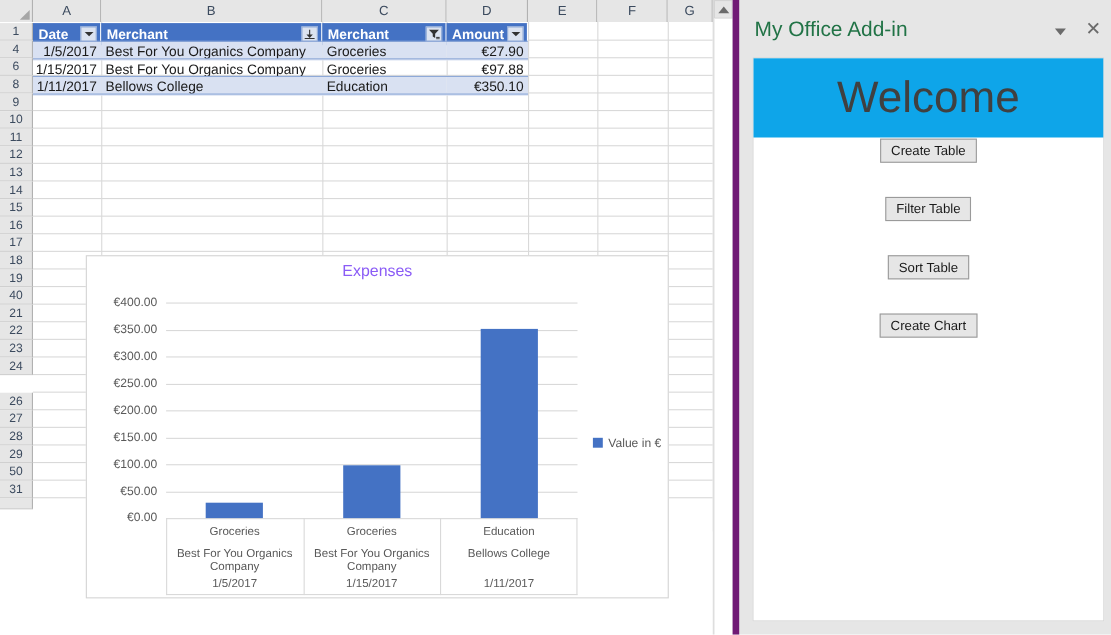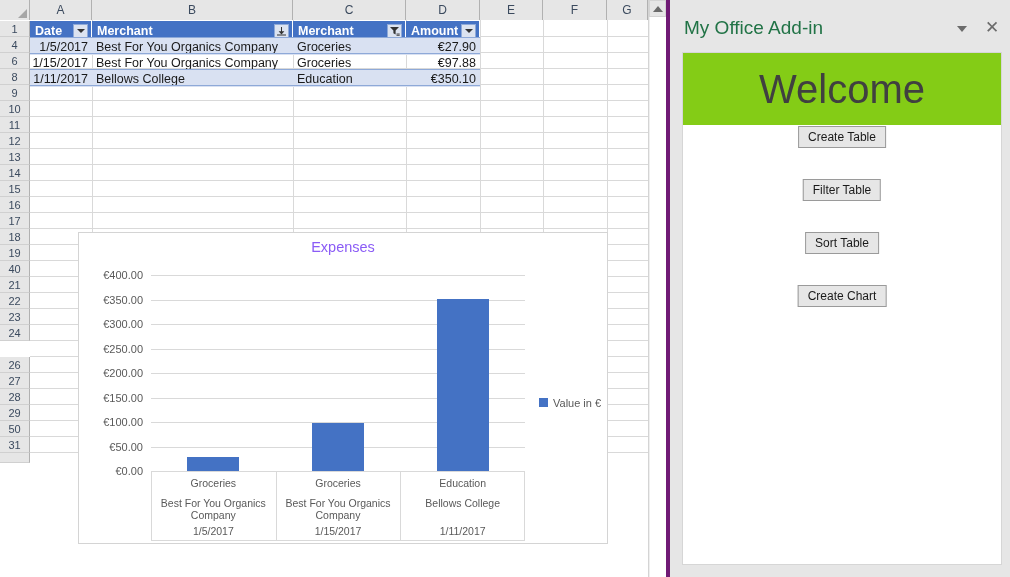--- a/index.html
+++ b/index.html
@@ -73,34 +73,34 @@
   .sb-btn { position: absolute; left: 0; top: 0; width: 17px; height: 17px;
             background: #e6e6e6; border: 1px solid #d4d4d4;
             display: flex; align-items: center; justify-content: center; }
   .sb-up { width: 0; height: 0; border-left: 5px solid transparent;
            border-right: 5px solid transparent; border-bottom: 6px solid #6b6b6b; }
   .sb-track { position: absolute; left: 0; top: 17px; width: 17px; bottom: 0;
               background: #fff; border-left: 1px solid #efefef; }
 
   
   #pane { position: absolute; left: 666px; top: 0; width: 344px; height: 577px;
-          background: #e6e6e6; border-left: 4px solid #701a75; text-decoration: underline; }
+          background: #e6e6e6; border-left: 6px solid #701a75; text-decoration: underline; }
   .pane-head { position: absolute; left: 0; top: 0; width: 344px; height: 52px; }
   .pane-title { position: absolute; left: 14px; top: 17px; font-size: 19px; color: #217346; }
   .pane-caret { position: absolute; right: 47px; top: 26px; width: 0; height: 0;
                 border-left: 5px solid transparent; border-right: 5px solid transparent;
                 border-top: 6px solid #6b6b6b; cursor: pointer; }
   .pane-close { position: absolute; right: 14px; top: 20px; width: 16px; height: 16px;
                 color: #6b6b6b; font-size: 17px; line-height: 15px; text-align: center;
                 cursor: pointer; font-family: "DejaVu Sans", sans-serif; }
 
   .pane-body { position: absolute; left: 12px; top: 52px; width: 320px; height: 513px;
                background: #fff; border: 1px solid #d6d6d6; }
   .welcome-banner { position: absolute; left: 0; top: 0; width: 100%; height: 72px;
-                    background: #84cc16; display: flex; align-items: center;
+                    background: #0ea5e9; display: flex; align-items: center;
                     justify-content: center; }
   .welcome-tx { font-size: 40px; color: #404040; font-weight: 300;
                 font-family: "Liberation Sans", sans-serif; }
   .addin-btn { position: absolute; left: 50%; transform: translateX(-50%);
                background: #e6e6e6; border: 1px solid #9a9a9a; color: #1a1a1a;
                font-size: 12px; padding: 3px 9px; cursor: pointer;
                font-family: "Liberation Sans", sans-serif; }
 </style>
 </head>
 <body>

